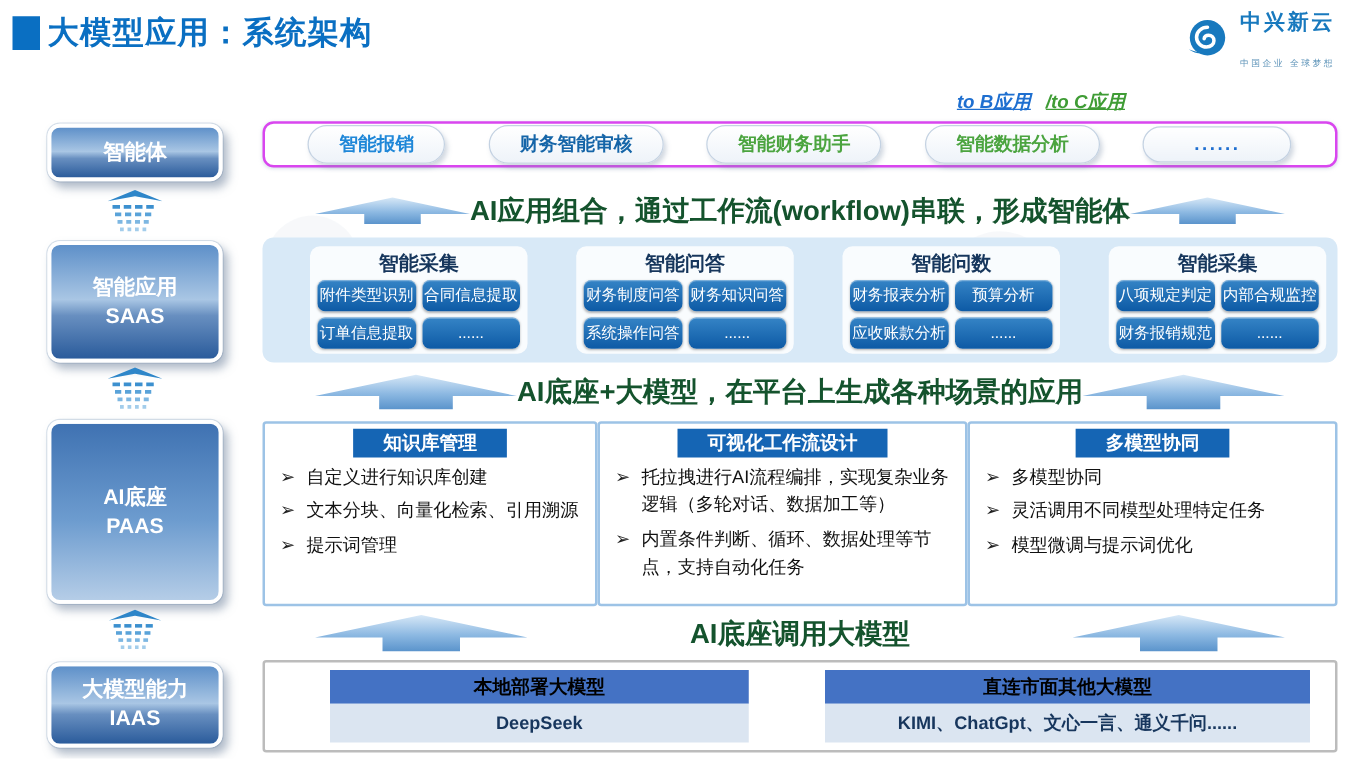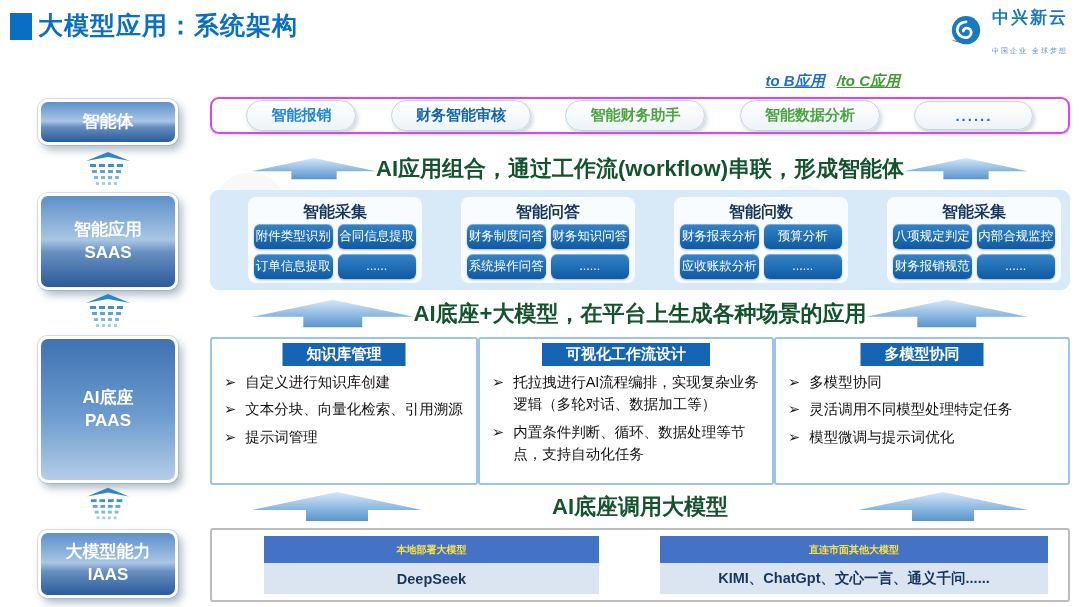--- a/index.html
+++ b/index.html
@@ -73,21 +73,21 @@
   .paas-tab { position:absolute; top:4px; left:50%; transform:translateX(-50%); background:#1565b4; color:#fff;
               font-weight:bold; font-size:15px; padding:2px 24px; white-space:nowrap; }
   .bullet { display:flex; font-size:14.5px; color:#111; line-height:1.55; margin-bottom:5px; }
   .bullet .mk { margin-right:9px; flex:0 0 auto; color:#222; }
 
   
   .iaas-row { top:528px; height:74px; background:#fff; border:2px solid #bcbcbc; border-radius:3px; position:relative; }
   .llm-table { position:absolute; top:6px; }
   .llm-t1 { left:52px;  width:335px; }
   .llm-t2 { left:448px; width:388px; }
-  .llm-head { height:27px; background:#4472c4; color:#fde047; font-weight:bold; font-size:10px;
+  .llm-head { height:27px; background:#4472c4; color:#000000; font-weight:bold; font-size:15px;
               display:flex; align-items:center; justify-content:center; }
   .llm-body { height:31px; background:#dbe5f1; color:#17365d; font-weight:bold; font-size:14.5px;
               display:flex; align-items:center; justify-content:center; }
 
   .abs { position:absolute; }
   .watermark { position:absolute; opacity:.05; pointer-events:none; }
 </style>
 </head>
 <body>
 

